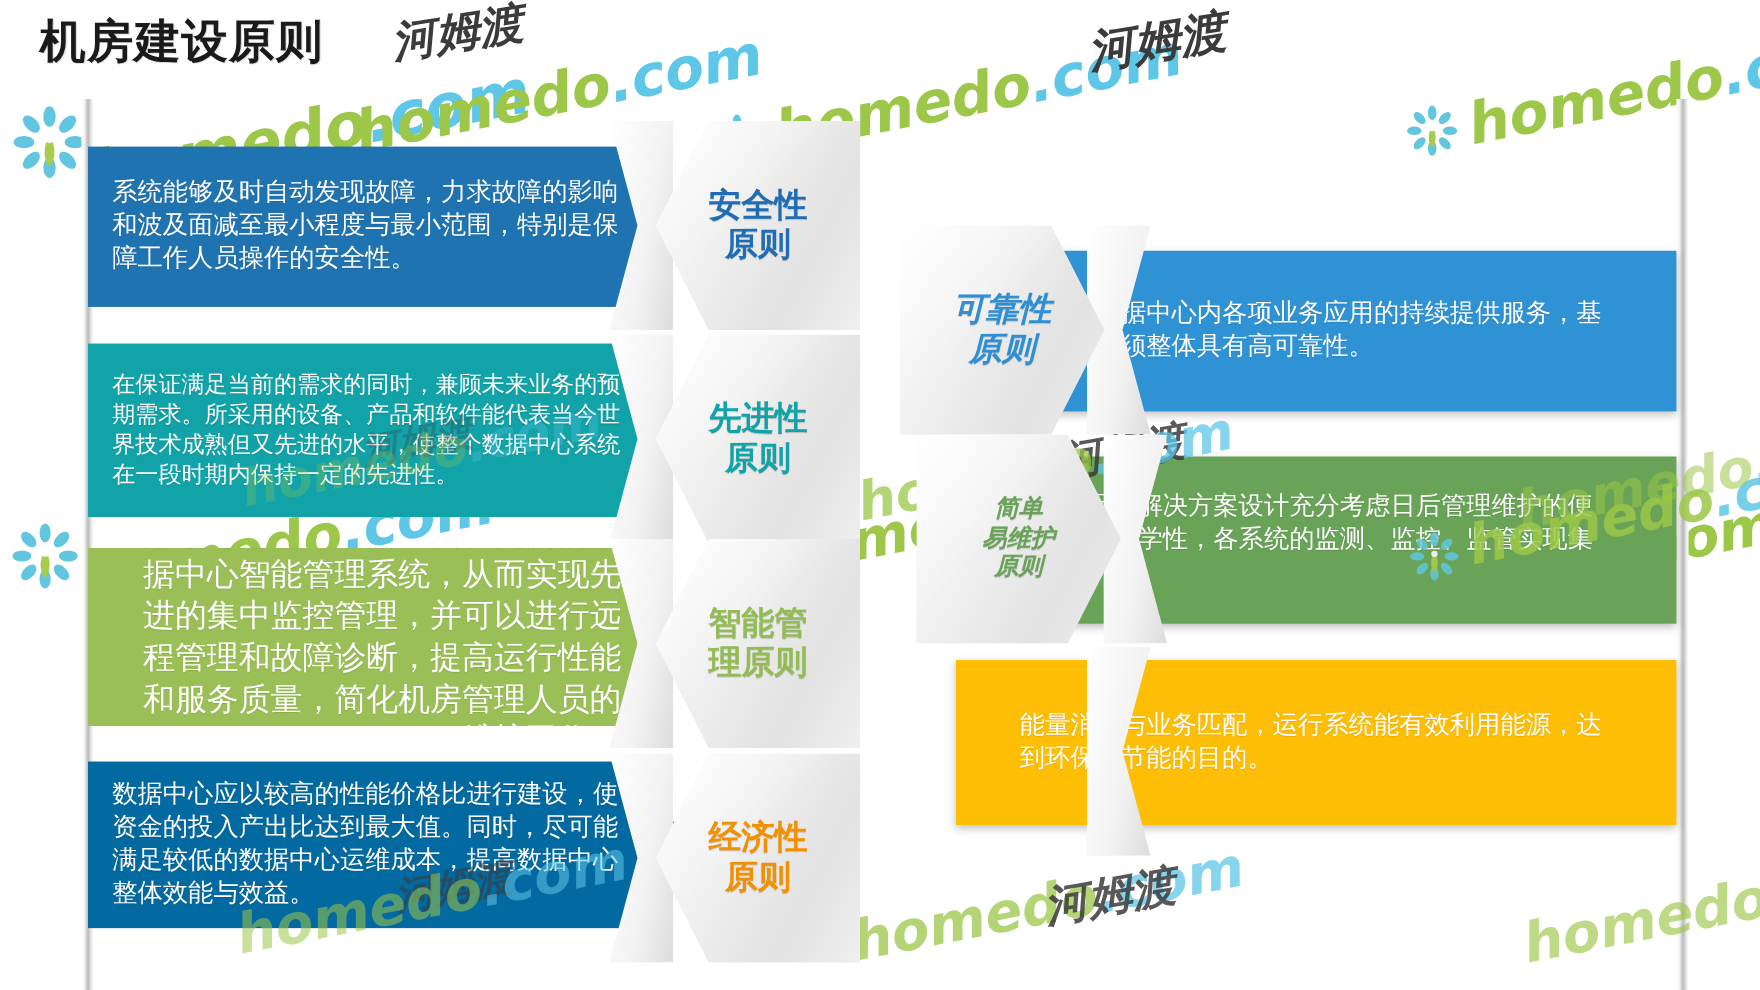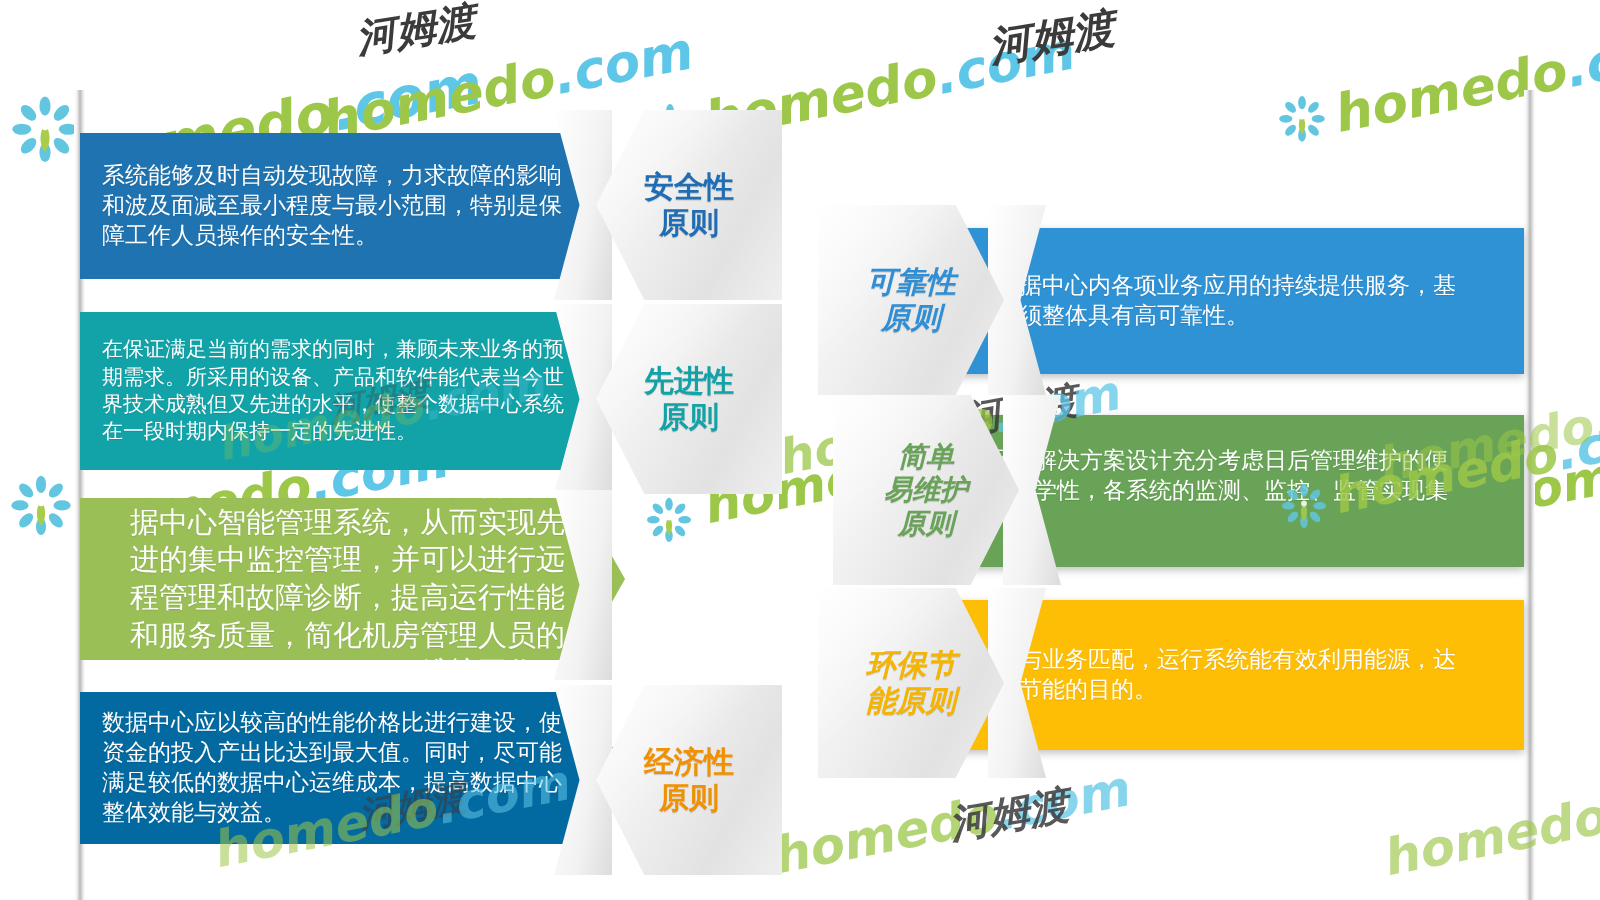--- a/index.html
+++ b/index.html
@@ -192,20 +192,21 @@
           <ellipse cx="23.0" cy="48.0" rx="6.5" ry="11" fill="#62c6e0" transform="rotate(270 23.0 48.0)"></ellipse>
           <ellipse cx="30.9" cy="28.9" rx="6.5" ry="11" fill="#62c6e0" transform="rotate(315 30.9 28.9)"></ellipse>
           <ellipse cx="50.0" cy="21.0" rx="6.5" ry="11" fill="#62c6e0" transform="rotate(360 50.0 21.0)"></ellipse>
           <ellipse cx="69.1" cy="28.9" rx="6.5" ry="11" fill="#62c6e0" transform="rotate(405 69.1 28.9)"></ellipse>
     <path d="M50 40 C57 52 57 66 50 74 C43 66 43 52 50 40 Z" fill="#a8cc4c"></path>
     <circle cx="50" cy="44" r="5" fill="#ffffff"></circle>
   </svg></div>
       <div class="wm" style="left: 1488px; top: 470px; transform: rotate(-11deg); transform-origin: left top; opacity: 1;"><span class="wm-text" style="font-size: 50px;"><span class="wm-dom">homedo</span></span></div>
     </div>
 
+  <div class="title">机房建设原则</div>
 
   <div class="spine left"></div>
   <div class="spine right"></div>
 
   <div id="rows">
       <div class="row" style="left: 0px; top: 133px; width: 1600px; height: 146px;">
         <div class="bar l" style="background: rgb(31, 115, 176); width: 545px;">
           <div class="txt" style="font-size: 23px;">系统能够及时自动发现故障，力求故障的影响和波及面减至最小程度与最小范围，特别是保障工作人员操作的安全性。</div>
         </div>
       </div>
@@ -277,28 +278,28 @@
       <div class="label" style="color: rgb(47, 143, 214);">可靠性
 原则</div>
     </div>
     <div class="wing" style="position: absolute; left: 554px; top: 304px; height: 190px;"></div>
     <div class="hex" style="left: 596px; top: 304px; height: 190px;">
       <div class="label" style="color: rgb(18, 163, 168);">先进性
 原则</div>
     </div>
     <div class="wing flip" style="position: absolute; left: 1003px; top: 395px; height: 190px;"></div>
     <div class="hex flip" style="left: 833px; top: 395px; height: 190px;">
-      <div class="label" style="color: rgb(104, 163, 87); font-size: 28px;">简单
+      <div class="label" style="color: rgb(104, 163, 87); font-size: 22px;">简单
 易维护
 原则</div>
     </div>
     <div class="wing" style="position: absolute; left: 554px; top: 490px; height: 190px;"></div>
+    <div class="hex" style="left: 596px; top: 490px; height: 190px;">
+      <div class="label" style="color: rgb(147, 189, 84);">智能管
+理原则</div>
+    </div>
     <div class="wing flip" style="position: absolute; left: 988px; top: 588px; height: 190px;"></div>
-    <div class="hex flip" style="left: 818px; top: 588px; height: 190px;">
-      <div class="label" style="color: rgb(245, 180, 0);">环保节
-能原则</div>
-    </div>
     <div class="wing" style="position: absolute; left: 554px; top: 685px; height: 190px;"></div>
     <div class="hex" style="left: 596px; top: 685px; height: 190px;">
       <div class="label" style="color: rgb(242, 145, 0);">经济性
 原则</div>
     </div>
   </div>
 
 </body></html>

